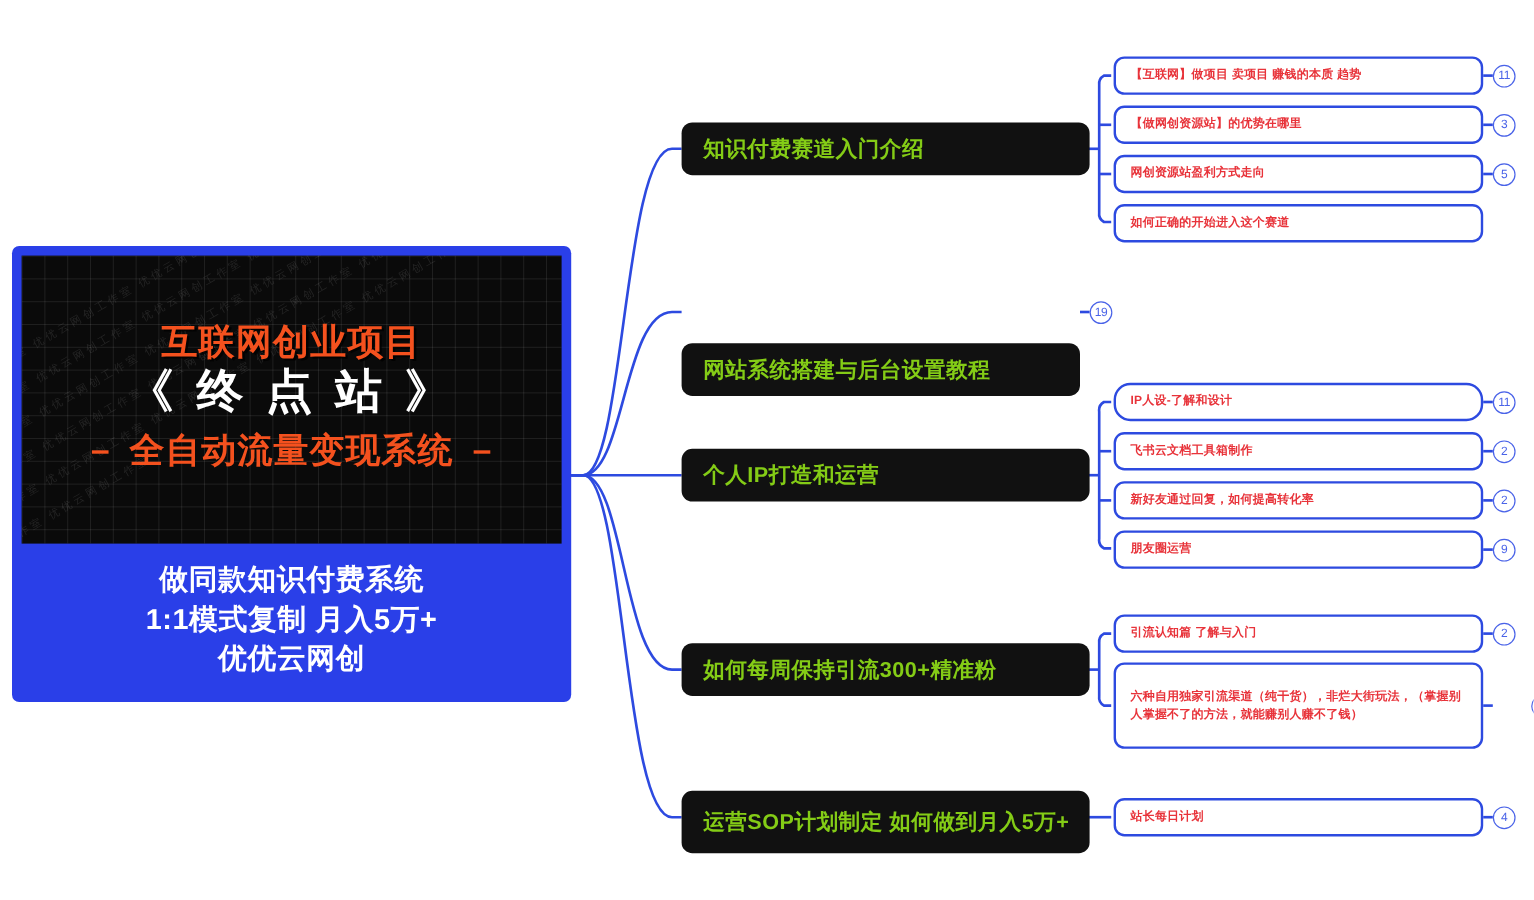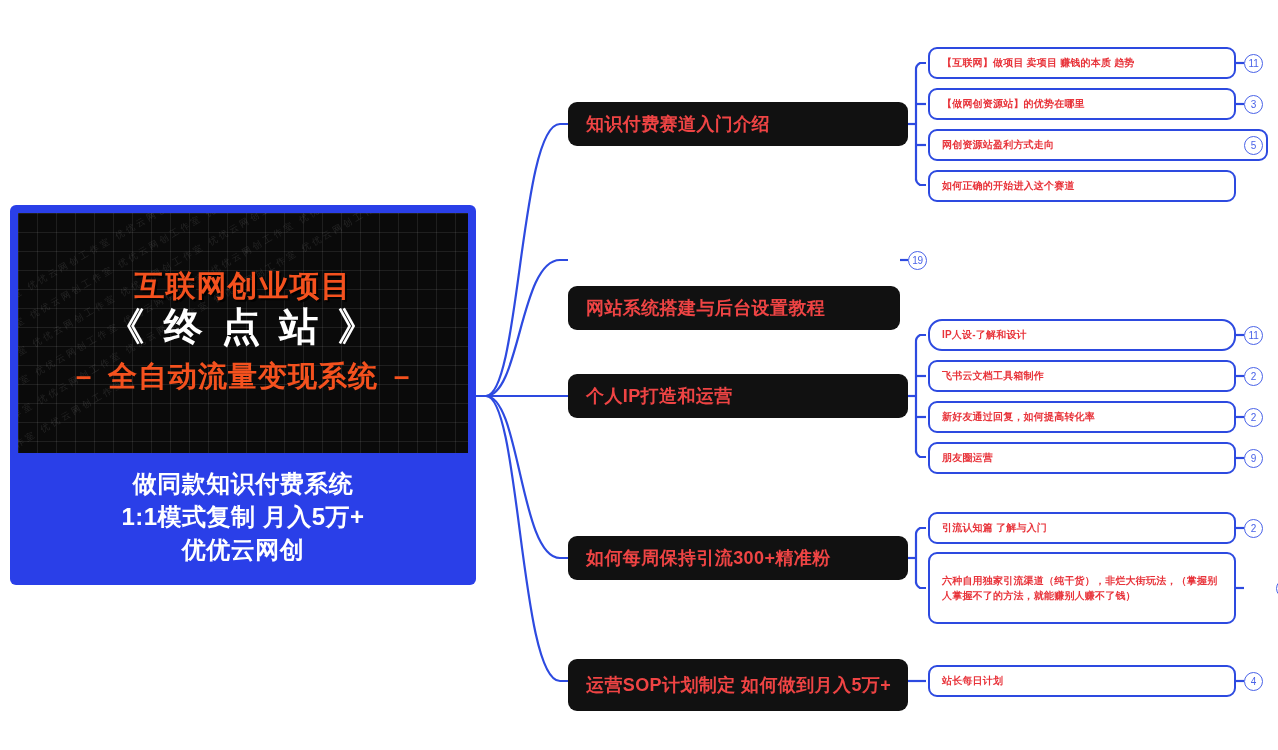--- a/index.html
+++ b/index.html
@@ -86,21 +86,21 @@
     font-weight:bold;
     line-height:1.38;
     padding-top:14px;
     letter-spacing:.5px;
   }
 
   
   .l1{
     position:absolute;
     background:#111111;
-    color:#ef4444;
+    color:#84cc16;
     border-radius:9px;
     font-size:18px;
     font-weight:bold;
     letter-spacing:.4px;
     display:flex;align-items:center;
     padding:0 18px;
     box-sizing:border-box;
     white-space:nowrap;
   }
 
@@ -208,21 +208,21 @@
   <div class="l1" style="left:568px;top:536px;width:340px;height:44px;">如何每周保持引流300+精准粉</div>
 
   <div class="l1" style="left:568px;top:659px;width:340px;height:52px;">运营SOP计划制定 如何做到月入5万+</div>
 
   <div class="l2" style="left:928px;top:47px;width:308px;height:32px;">【互联网】做项目 卖项目 赚钱的本质 趋势</div>
   <div class="badge" style="left:1244px;top:54px;">11</div>
 
   <div class="l2" style="left:928px;top:88px;width:308px;height:32px;">【做网创资源站】的优势在哪里</div>
   <div class="badge" style="left:1244px;top:95px;">3</div>
 
-  <div class="l2" style="left:928px;top:129px;width:340px;height:32px;">网创资源站盈利方式走向</div>
+  <div class="l2" style="left:928px;top:129px;width:308px;height:32px;">网创资源站盈利方式走向</div>
   <div class="badge" style="left:1244px;top:136px;">5</div>
 
   <div class="l2" style="left:928px;top:170px;width:308px;height:32px;">如何正确的开始进入这个赛道</div>
 
   <div class="l2" style="left:928px;top:319px;width:308px;height:32px;border-radius:14px;">IP人设-了解和设计</div>
   <div class="badge" style="left:1244px;top:326px;">11</div>
 
   <div class="l2" style="left:928px;top:360px;width:308px;height:32px;">飞书云文档工具箱制作</div>
   <div class="badge" style="left:1244px;top:367px;">2</div>
 

